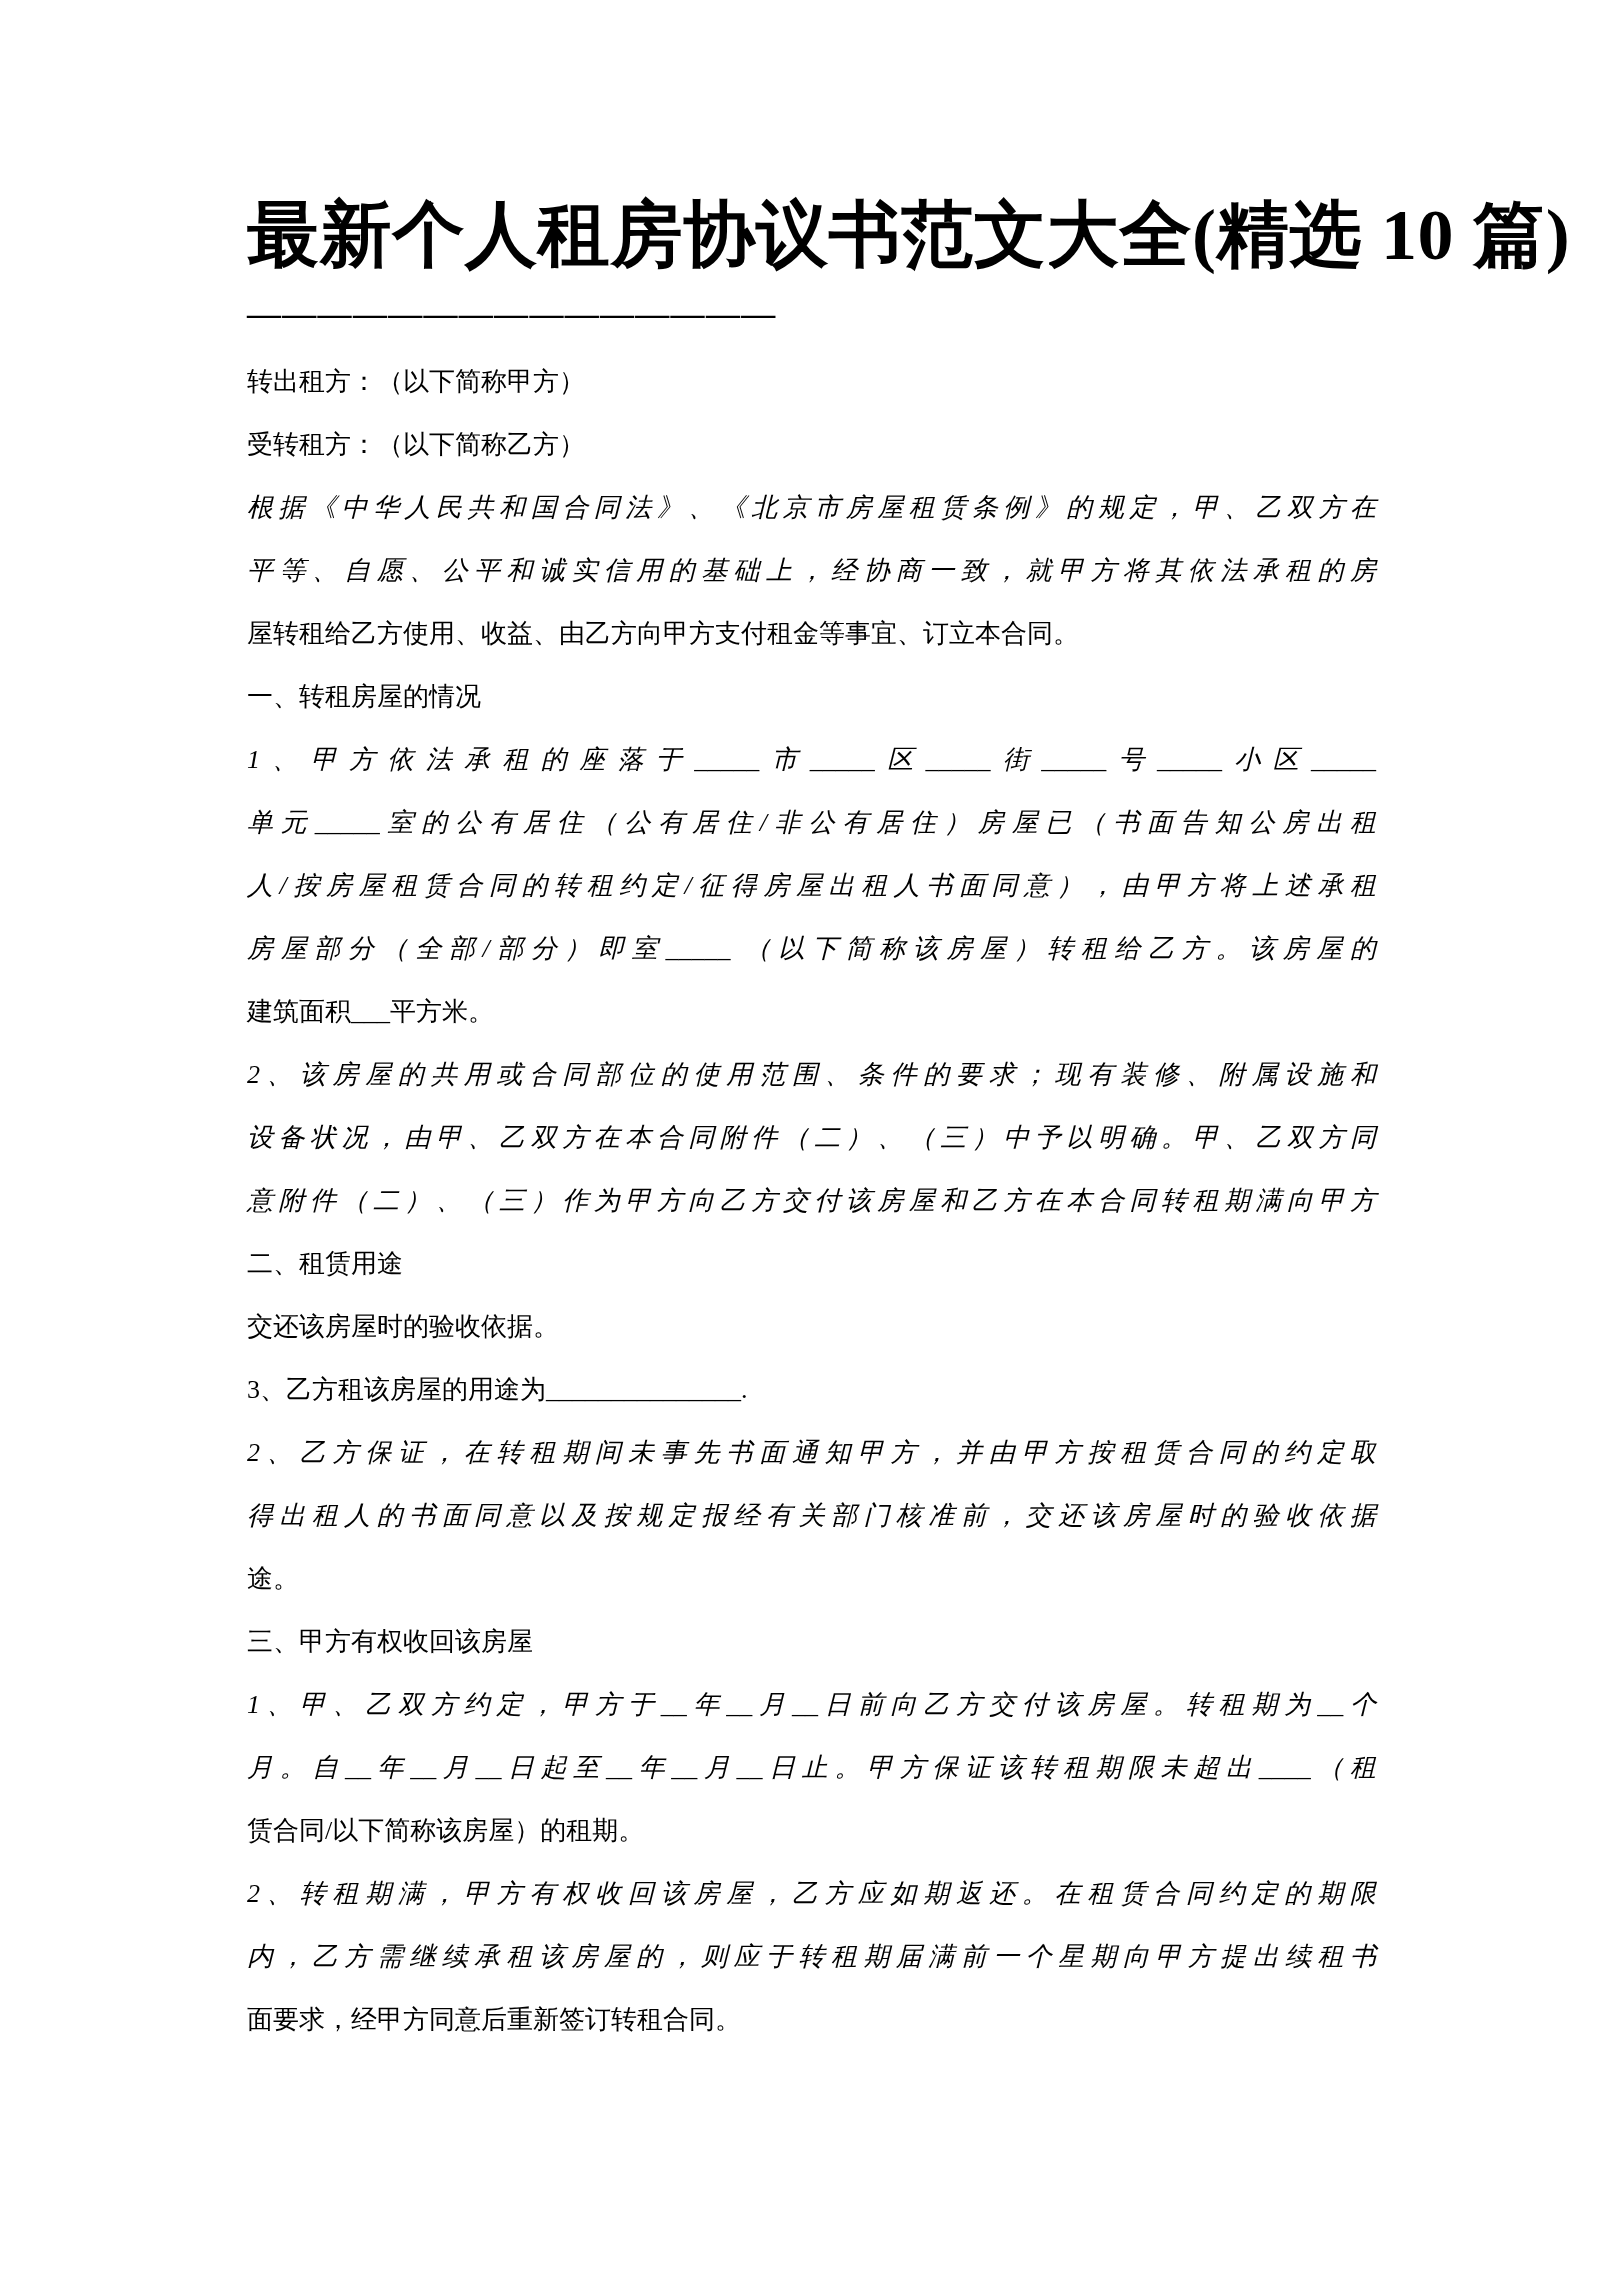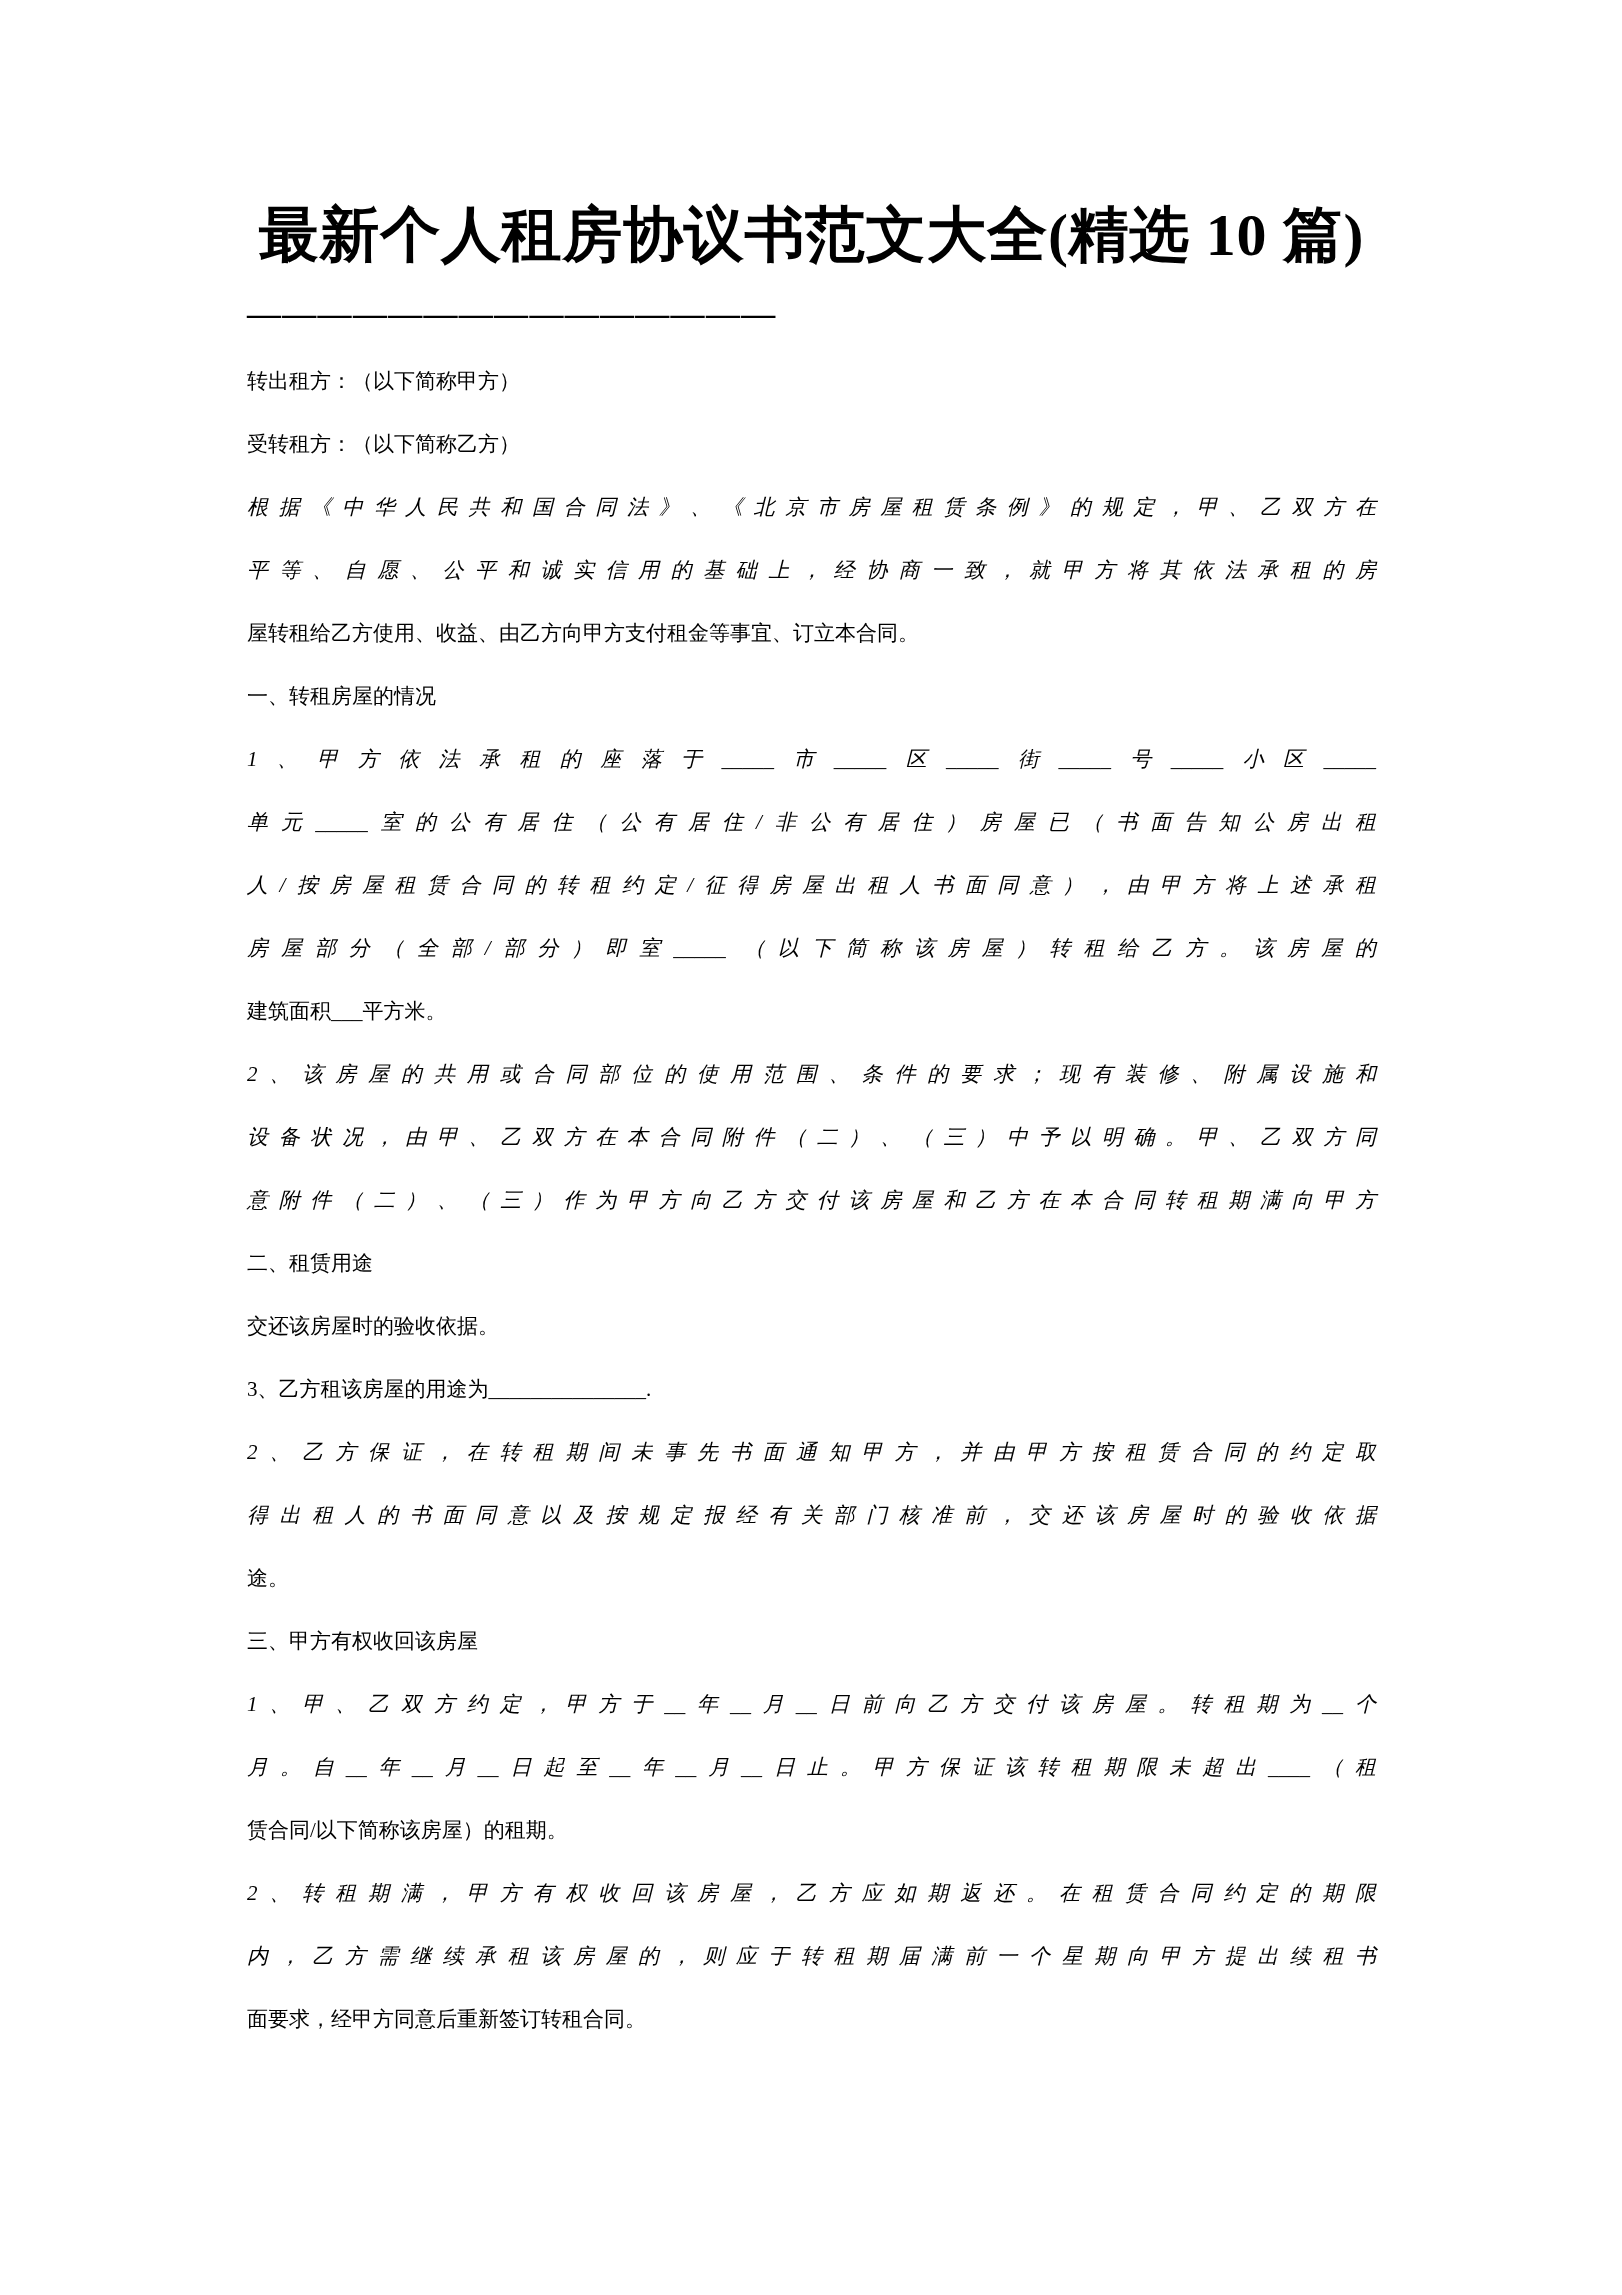--- a/index.html
+++ b/index.html
@@ -17,40 +17,40 @@
     color: #000000;
   }
   .content {
     position: absolute;
     left: 247px;
     top: 193px;
     width: 1129px;
   }
   .title {
     font-weight: bold;
-    font-size: 60px;
+    font-size: 72px;
     line-height: 85px;
     height: 85px;
     text-align: center;
     white-space: nowrap;
     letter-spacing: 0.7px;
   }
   .divider {
     font-size: 34px;
     font-weight: bold;
     line-height: 72px;
     height: 72px;
     letter-spacing: 1.3px;
     white-space: nowrap;
   }
   .docbody {
     width: 1129px;
   }
   .line {
-    font-size: 21px;
+    font-size: 26px;
     line-height: 63px;
     height: 63px;
     text-align: left;
     white-space: nowrap;
   }
   .line.fill {
     white-space: normal;
     text-align: justify;
     text-align-last: justify;
     text-justify: inter-character;

